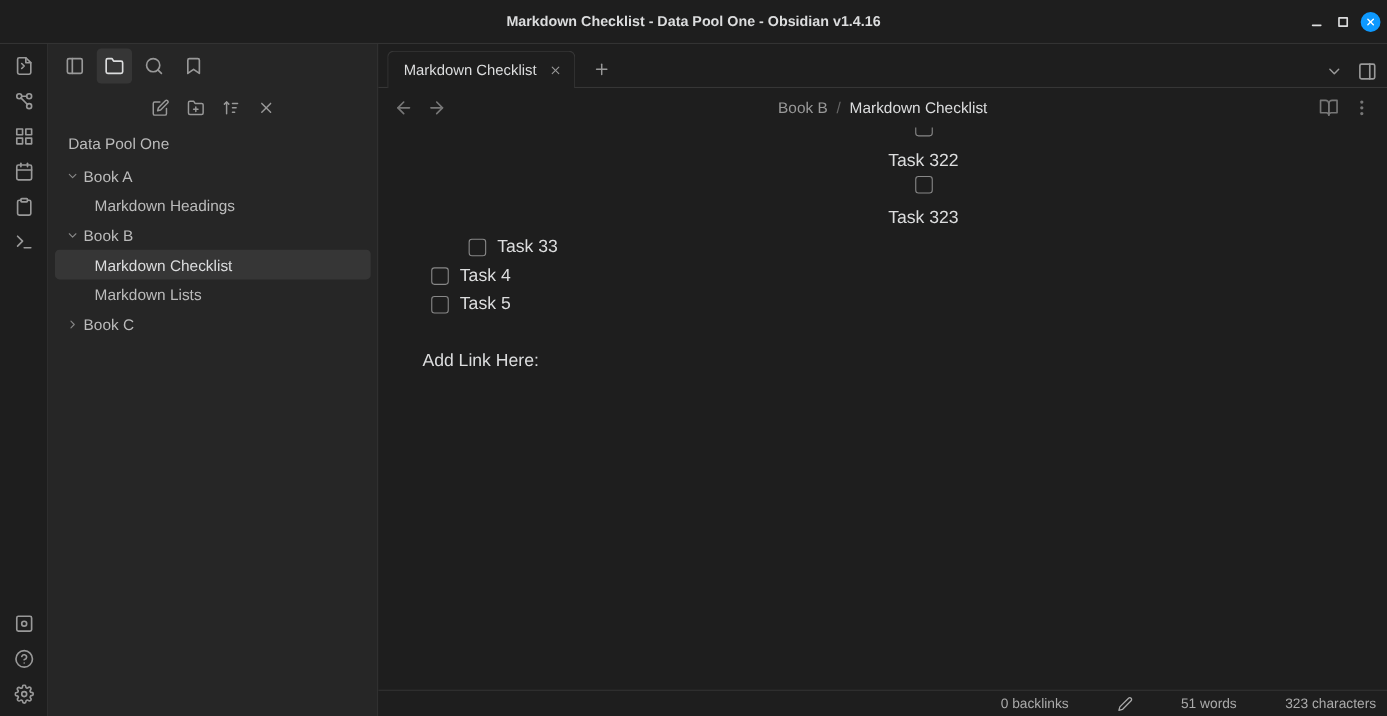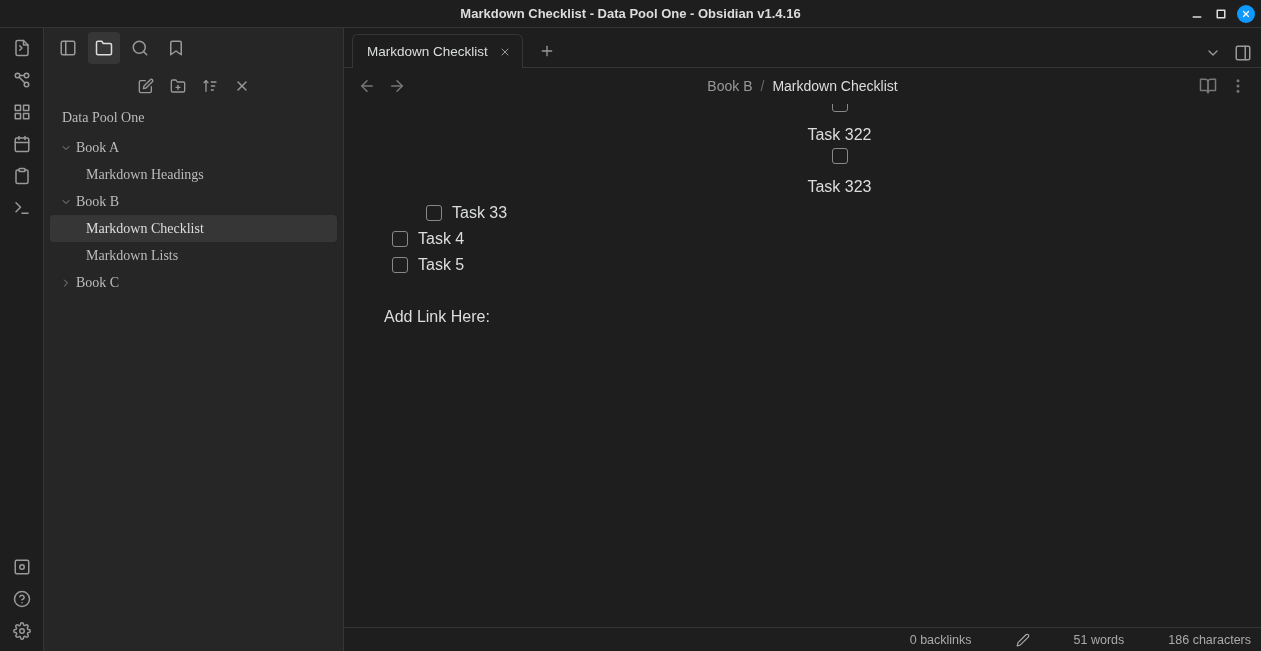--- a/index.html
+++ b/index.html
@@ -8,21 +8,21 @@
   background: #1e1e1e;
   color: #dcddde;
   width: 1261px;
   height: 651px;
   overflow: hidden;
   display: flex;
   flex-direction: column;
   font-size: 14px;
 }
 .titlebar {
-  height: 28px;
+  height: 40px;
   background: #1e1e1e;
   display: flex;
   align-items: center;
   justify-content: center;
   position: relative;
   border-bottom: 1px solid #333;
 }
 .titlebar-title { color: #dcddde; font-size: 13px; font-weight: 600; }
 .titlebar-controls {
   position: absolute;
@@ -46,21 +46,20 @@
   gap:12px;
 }
 .ribbon .spacer { flex:1; }
 .ribbon-icon { width:20px; height:20px; color:#999; cursor:pointer; display:flex;align-items:center;justify-content:center;}
 .sidepanel {
   width: 300px;
   background: #262626;
   display:flex;
   flex-direction:column;
   border-right:1px solid #363636;
-  font-family:Liberation Serif, serif;
 }
 .sidepanel-top {
   height:40px;
   display:flex;
   align-items:center;
   padding:0 8px;
   gap:4px;
 }
 .sp-top-btn {
   width:32px;height:32px;border-radius:4px;display:flex;align-items:center;justify-content:center;cursor:pointer;color:#999;
@@ -448,17 +447,17 @@
     </div>
 
     <div class="statusbar">
       <div class="sb-item">0 backlinks</div>
       <div class="sb-item">
           <svg viewBox="0 0 24 24" width="14" height="14">
             <path d="M17 3a2.828 2.828 0 1 1 4 4L7.5 20.5 2 22l1.5-5.5L17 3z"></path>
           </svg>
         </div>
       <div class="sb-item">51 words</div>
-      <div class="sb-item">186 characters</div>
+      <div class="sb-item">323 characters</div>
     </div>
   </div>
 
 </div>
 
 </body></html>

